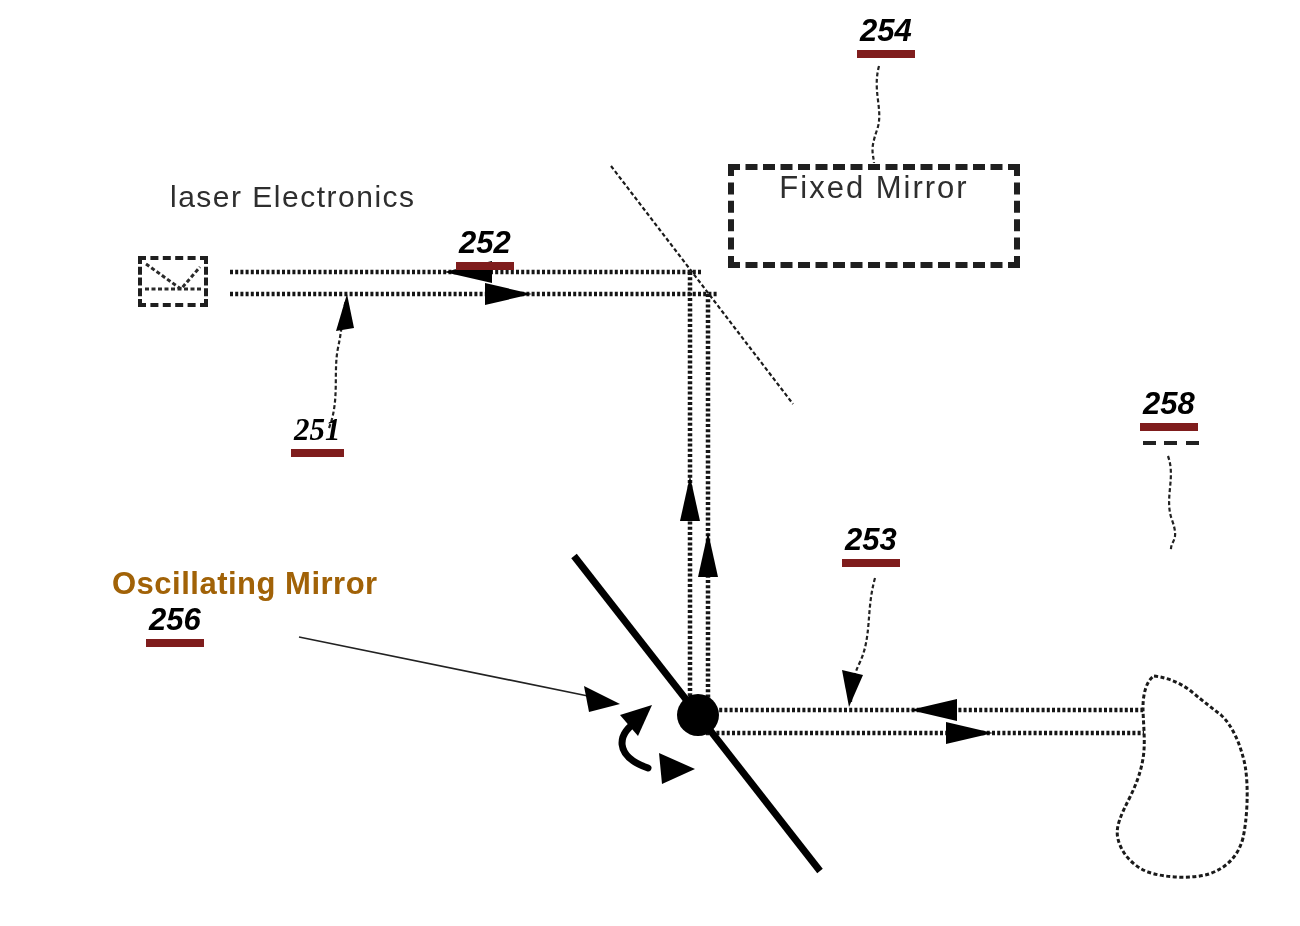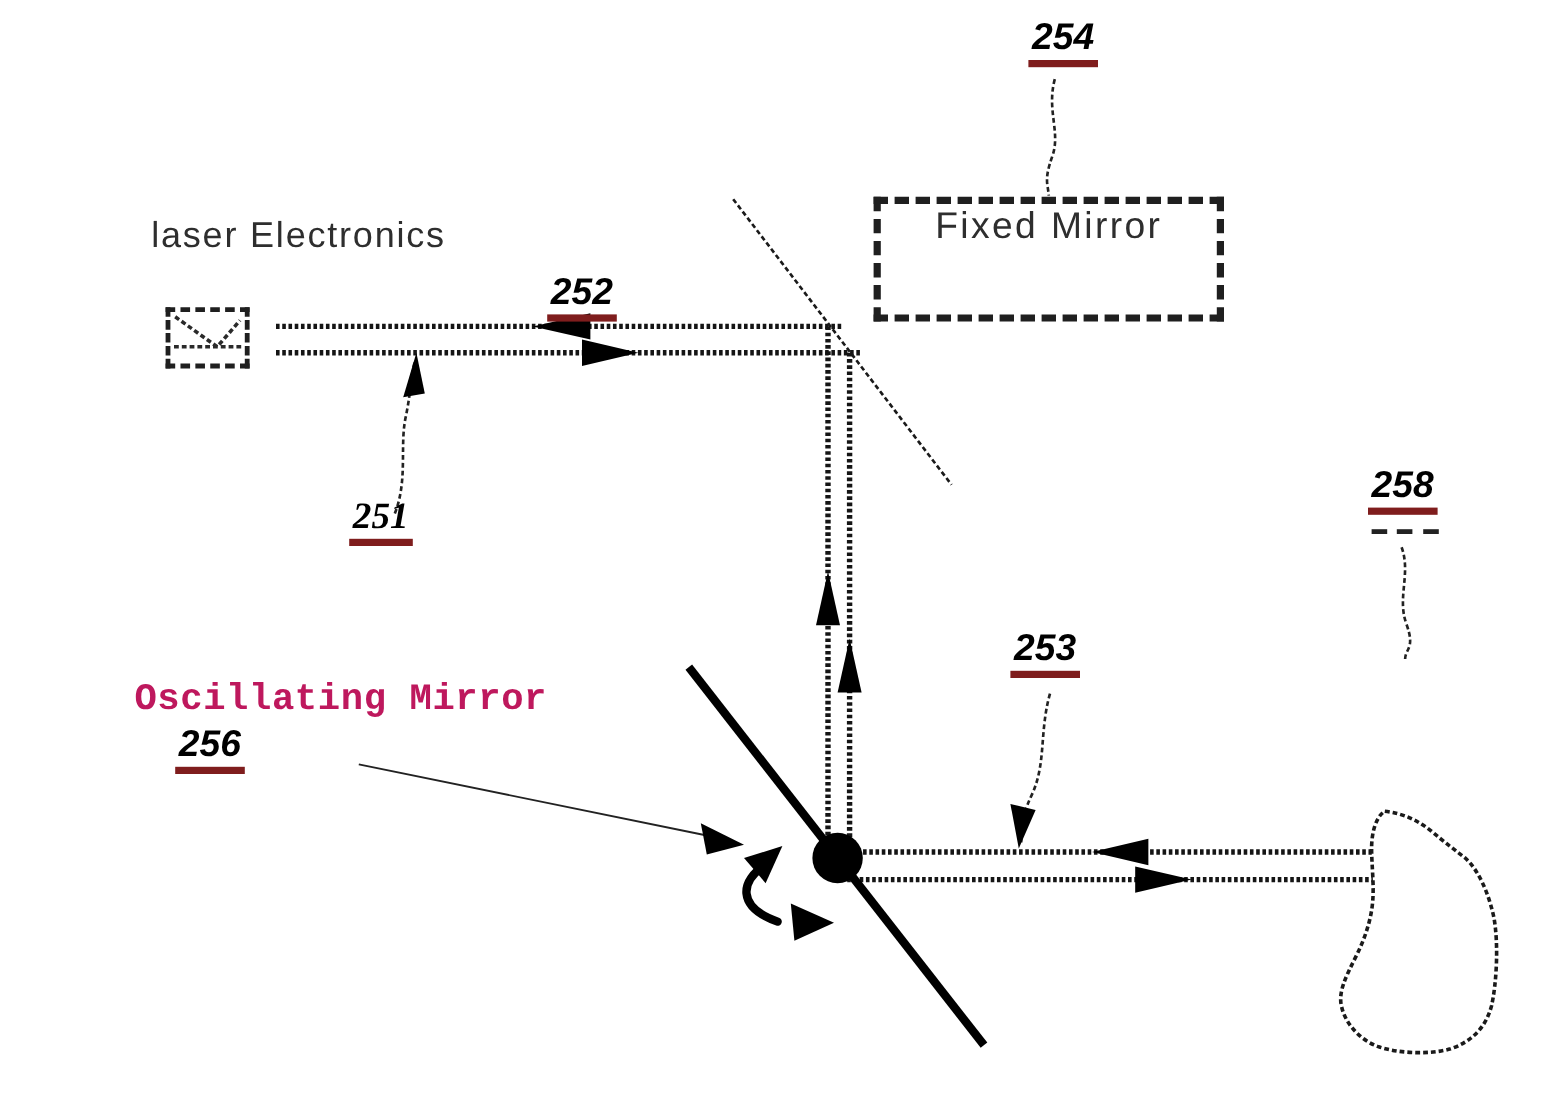--- a/index.html
+++ b/index.html
@@ -2,25 +2,25 @@
 <html><head>
 <meta charset="utf-8">
 <style>
   html, body { margin:0; padding:0; background:#ffffff; }
   .page {
     position:relative; width:1300px; height:926px; background:#ffffff;
     font-family:"Liberation Sans", sans-serif; overflow:hidden;
   }
   .layer { position:absolute; left:0; top:0; width:1300px; height:926px; }
   .lbl { position:absolute; white-space:nowrap; line-height:1.05; }
-  .stippled { color:#2e2e2e; letter-spacing:1.5px; font-size:30px; }
-  .solid-label { color:#be185d; font-weight:bold; font-size:31px; letter-spacing:0.5px;font-family:Liberation Mono, monospace; }
+  .stippled { color:#2e2e2e; letter-spacing:1.5px; font-size:30px;margin-left:44px; }
+  .solid-label { color:#a16207; font-weight:bold; font-size:31px; letter-spacing:0.5px; }
   .ref-num {
     font-weight:bold; font-style:italic; font-size:31px; color:#000;
-    border-bottom:6px solid #7f1d1d; padding:0 3px 2px;
+    border-bottom:8px solid #7f1d1d; padding:0 3px 2px;
   }
   .box {
     position:absolute; box-sizing:border-box; border:6px dashed #1f1f1f;
     display:flex; justify-content:center;
     background:#ffffff; color:#2e2e2e;
   }
   .box-fixed-mirror { left:728px; top:164px; width:292px; height:104px; font-size:31px; letter-spacing:2px; }
   .box-object      { left:1053px; top:550px; width:230px; height:98px; font-size:31px; letter-spacing:2px; }
   .box-laser       { left:138px;  top:256px; width:70px;  height:51px; border-width:4px; }
 </style>

